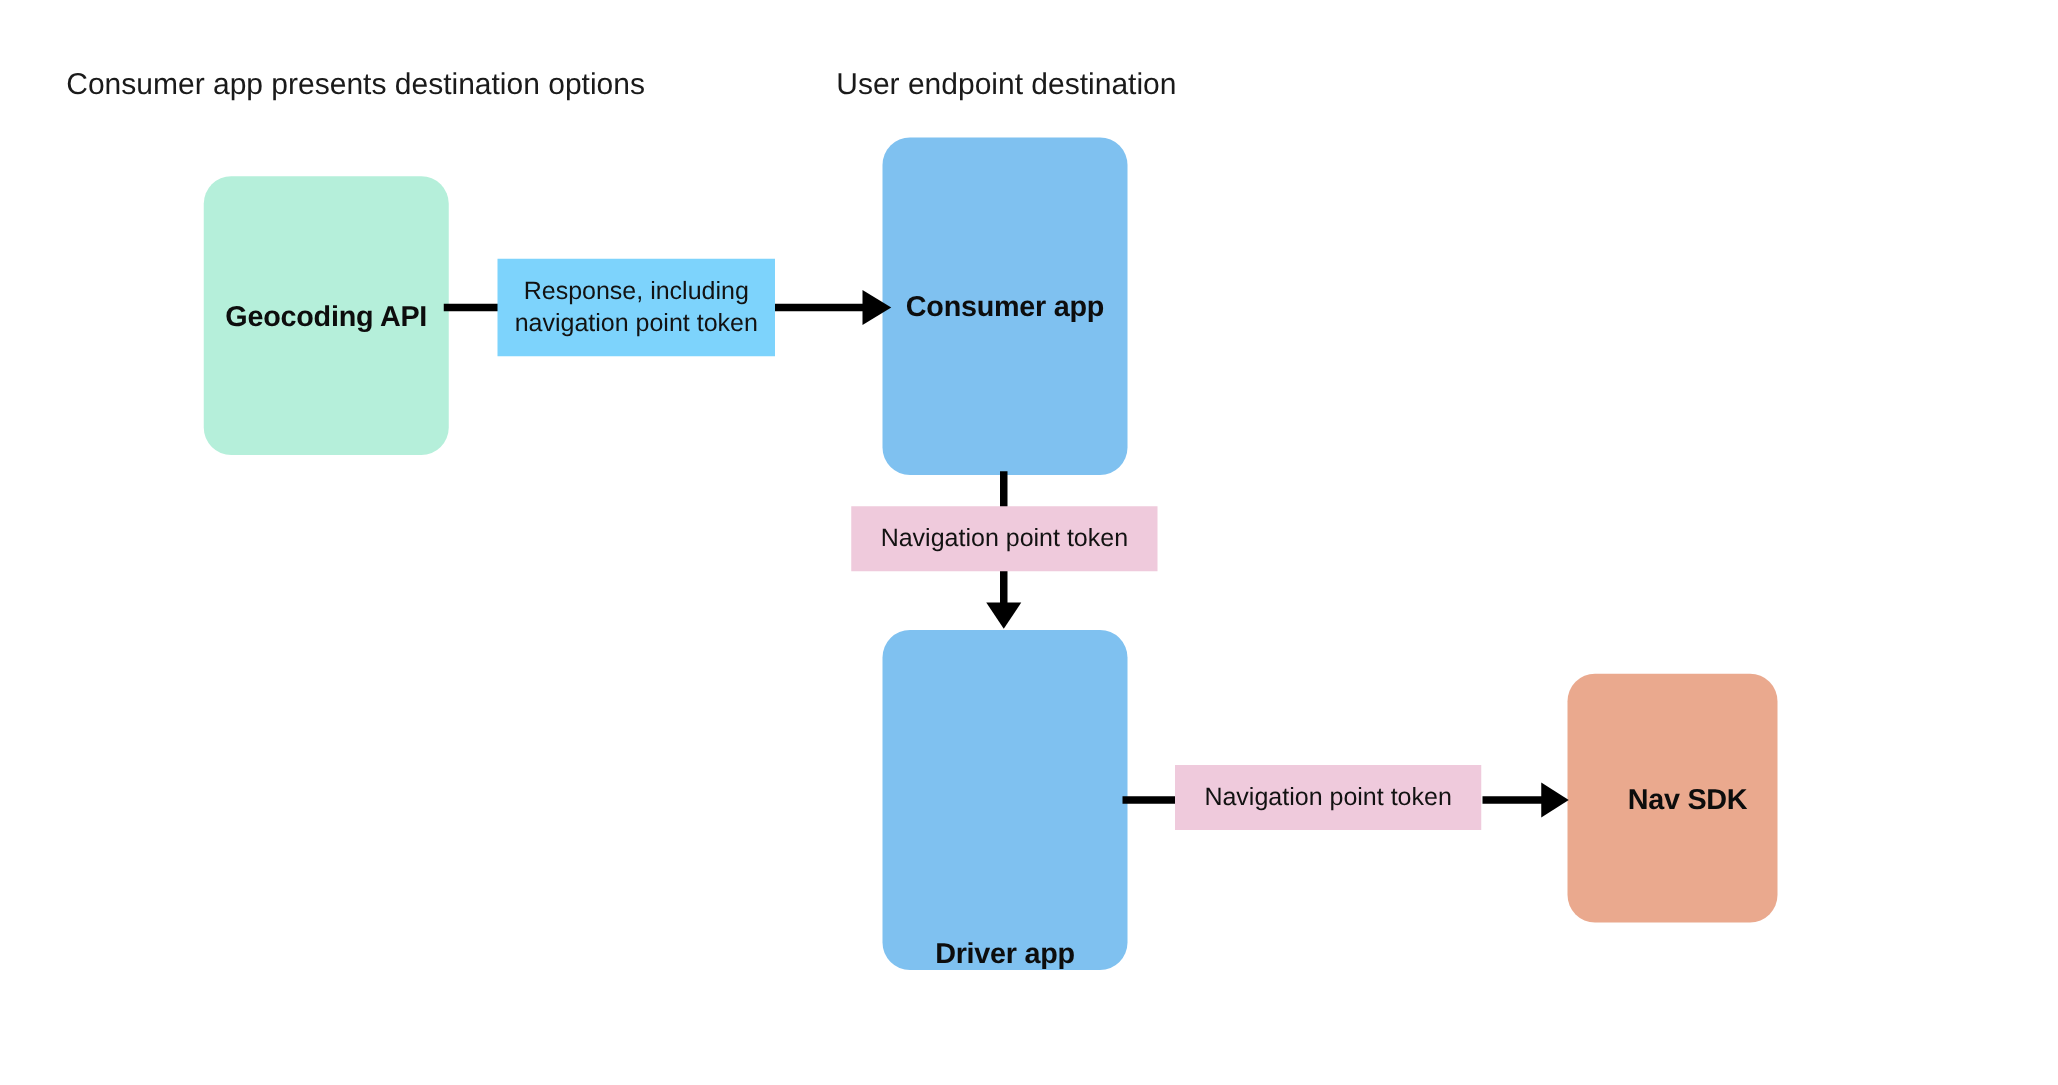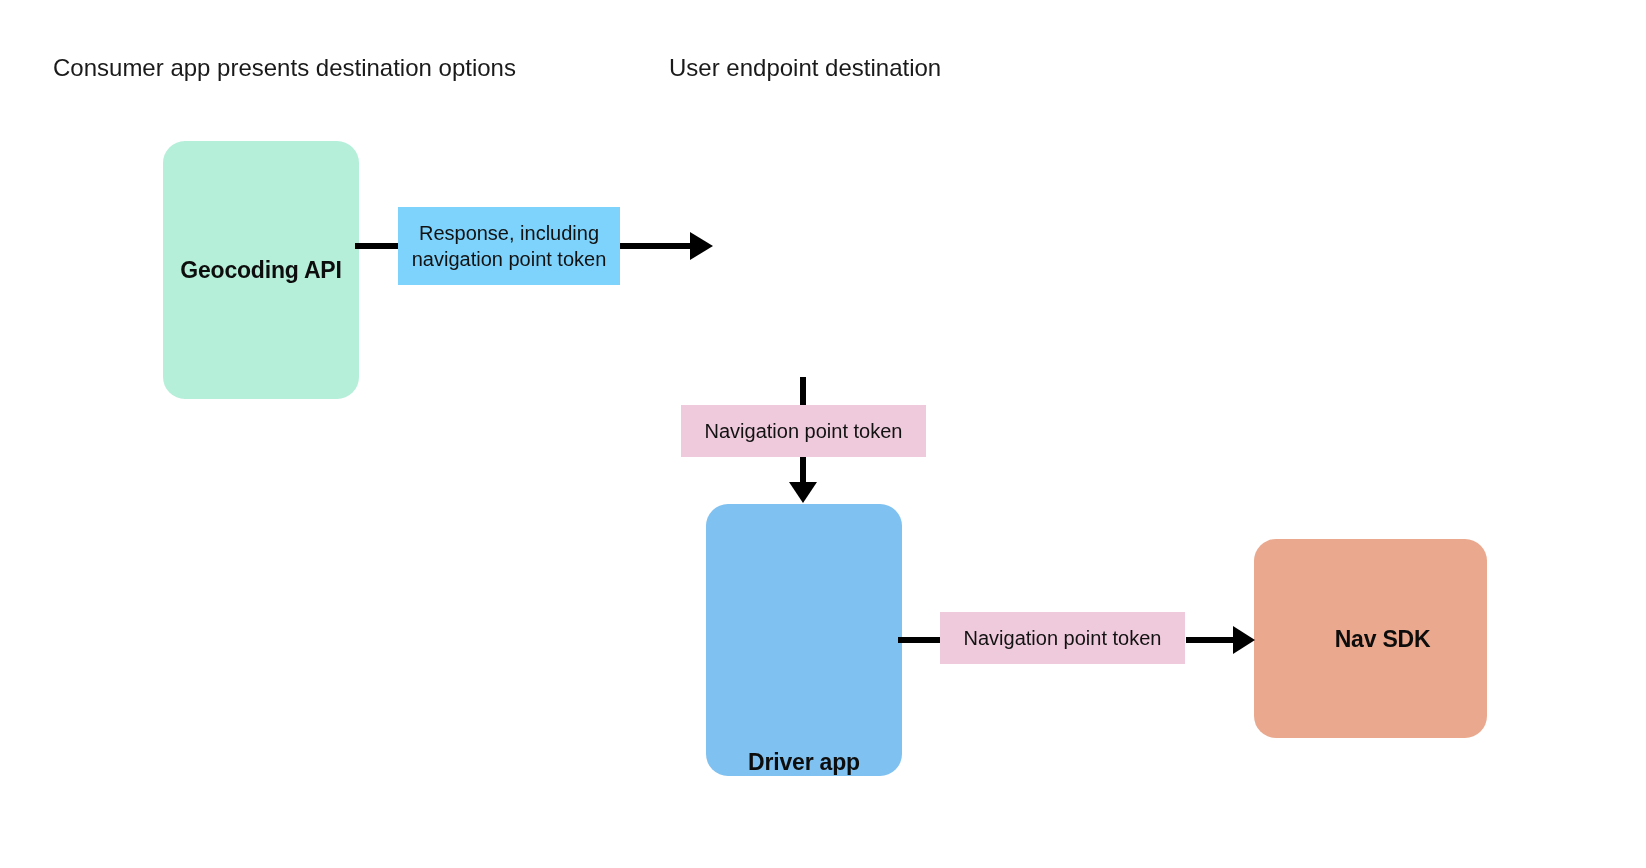--- a/index.html
+++ b/index.html
@@ -100,30 +100,33 @@
   </div>
 
   <div class="connector" style="left:898px; top:622px; width:360px; height:36px;">
     <svg width="360" height="36" viewBox="0 0 360 36">
       <line x1="0" y1="18" x2="48" y2="18" stroke="#000000" stroke-width="6"></line>
       <line x1="288" y1="18" x2="340" y2="18" stroke="#000000" stroke-width="6"></line>
       <polygon points="335,4 357,18 335,32" fill="#000000"></polygon>
     </svg>
   </div>
 
-  <div class="node" style="left:163px; top:141px; width:196px; height:258px; background:#b5efda;">
+  <div class="node" style="left:163px; top:141px; width:196px; height:223px; background:#b5efda;">
     <span class="node-label">Geocoding API</span>
   </div>
 
+  <div class="node" style="left:706px; top:110px; width:196px; height:270px; background:#7fc1f0;">
+    <span class="node-label">Consumer app</span>
+  </div>
 
   <div class="node" style="left:706px; top:504px; width:196px; height:272px; background:#7fc1f0;align-items:flex-end;">
     <span class="node-label">Driver app</span>
   </div>
 
-  <div class="node" style="left:1254px; top:539px; width:233px; height:199px; background:#eaa98e;padding-left:24px;">
+  <div class="node" style="left:1254px; top:539px; width:168px; height:199px; background:#eaa98e;padding-left:24px;">
     <span class="node-label">Nav SDK</span>
   </div>
 
   <div class="edge-label" style="left:398px; top:207px; width:222px; height:78px; background:#7dd3fc;">
     <span class="edge-label-text">Response, including navigation point token</span>
   </div>
 
   <div class="edge-label" style="left:681px; top:405px; width:245px; height:52px; background:#efcadc;">
     <span class="edge-label-text">Navigation point token</span>
   </div>

